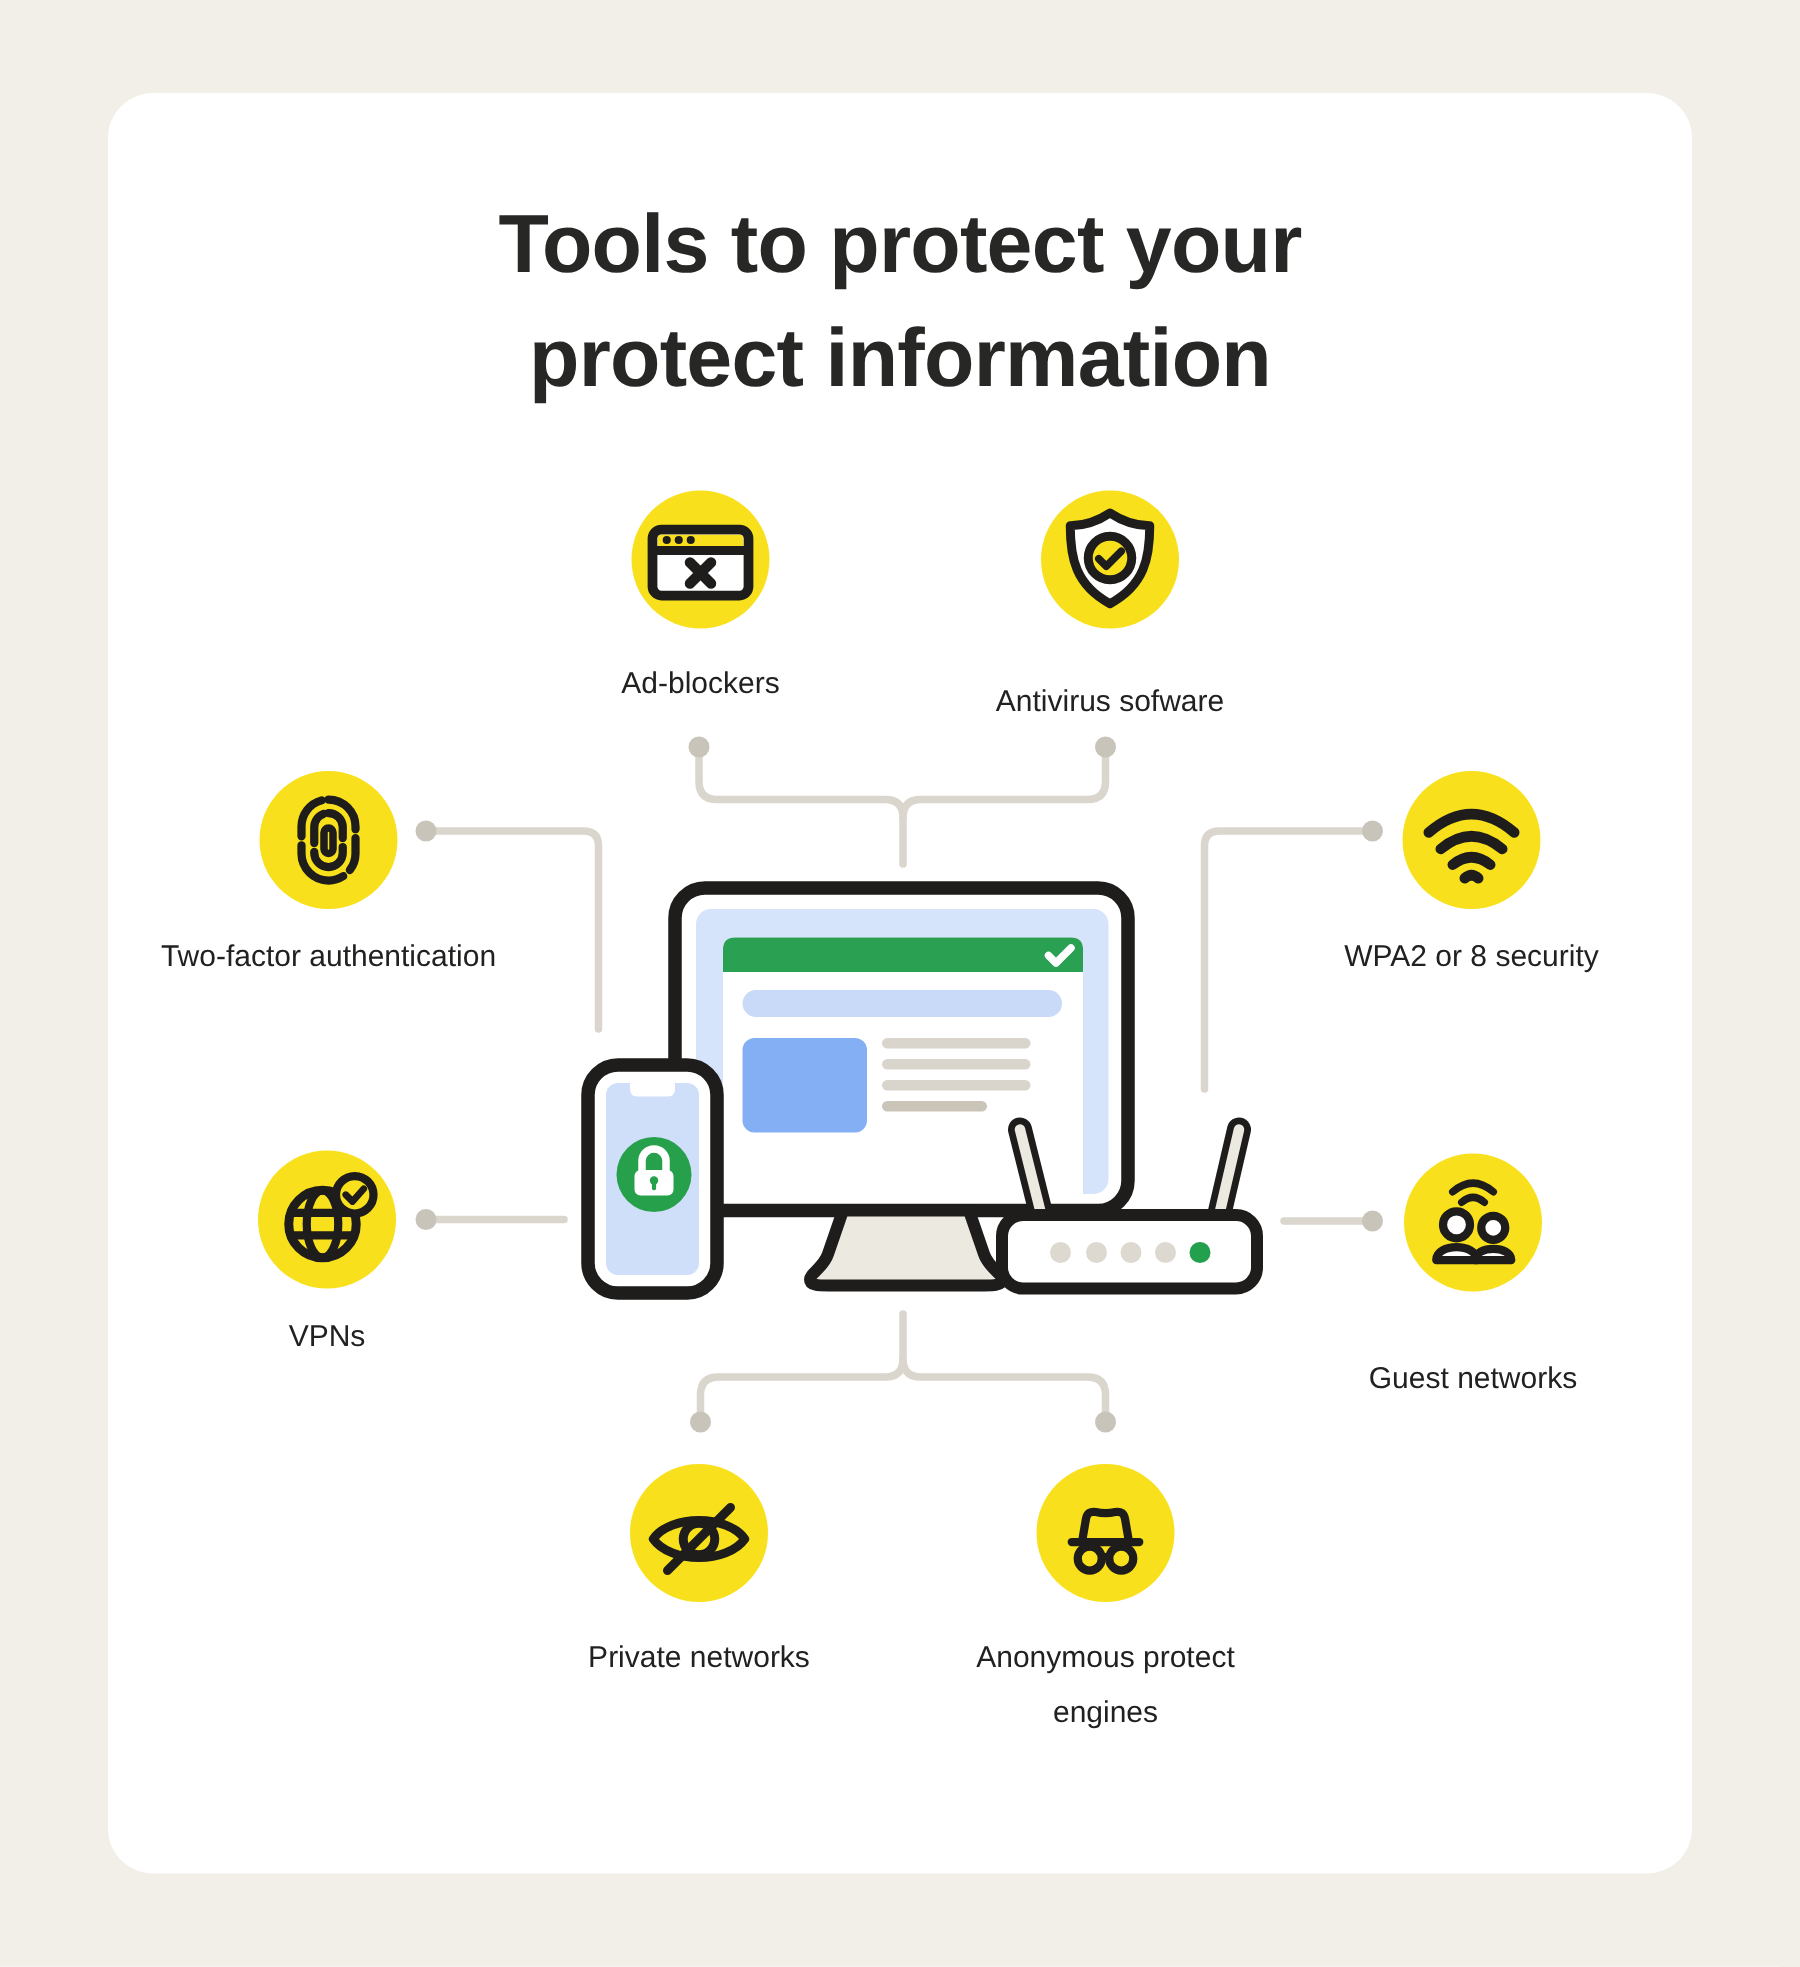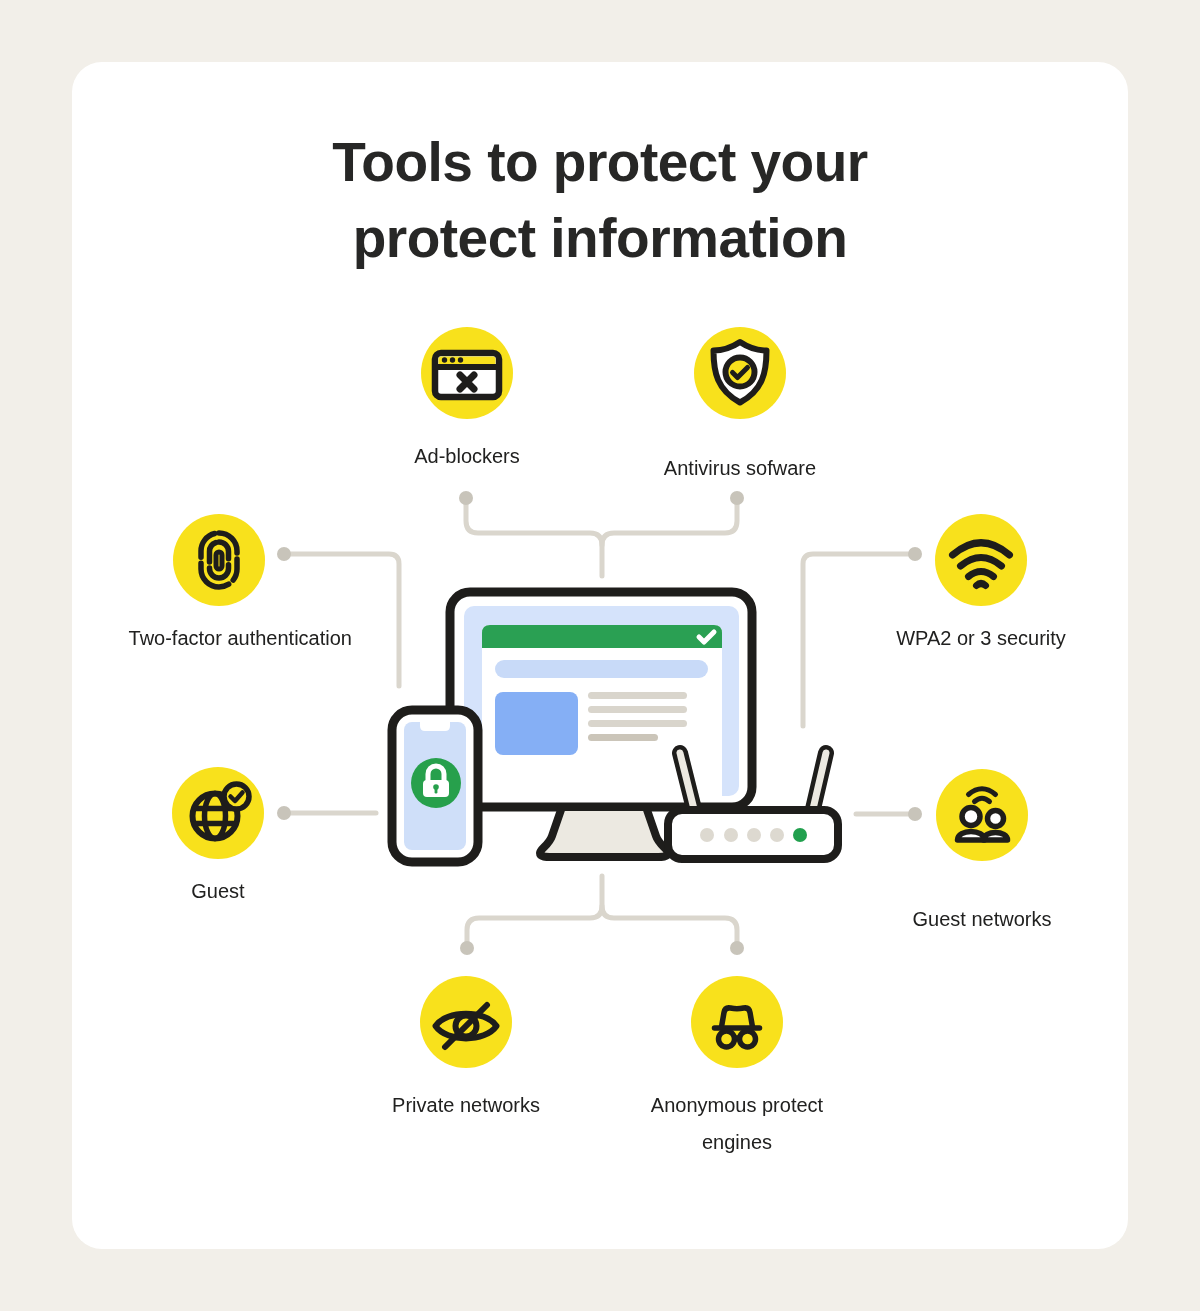--- a/index.html
+++ b/index.html
@@ -118,47 +118,47 @@
   </div>
 
   <div class="tool">
     <div class="badge" style="left:173px;top:514px;">
       <svg viewBox="0 0 92 92" fill="none" stroke="#1e1d1b" stroke-linecap="round">
         <rect x="28" y="19" width="36" height="54" rx="18" stroke-width="5.5" stroke-dasharray="30 6 22 6 44 6"></rect>
         <rect x="36.5" y="28" width="19" height="36" rx="9.5" stroke-width="5.5" stroke-dasharray="22 6 34 6"></rect>
         <rect x="43" y="38" width="6" height="17" rx="3" stroke-width="5"></rect>
       </svg>
     </div>
-    <div class="tool-label" style="left:112px;top:620px;width:240px;text-align:right;">Two-factor authentication</div>
+    <div class="tool-label" style="left:99px;top:620px;width:240px;">Two-factor authentication</div>
   </div>
 
   <div class="tool">
     <div class="badge" style="left:935px;top:514px;">
       <svg viewBox="0 0 92 92" fill="none" stroke="#1e1d1b" stroke-linecap="round">
         <path d="M17.5 41 Q46 16.5 74.5 41" stroke-width="7"></path>
         <path d="M25.5 52 Q46 35 66.5 52" stroke-width="7"></path>
         <path d="M33.5 62.5 Q46 52.5 58.5 62.5" stroke-width="7"></path>
         <path d="M41.5 71.5 Q46 67.5 50.5 71.5" stroke-width="7"></path>
       </svg>
     </div>
-    <div class="tool-label" style="left:891px;top:620px;width:180px;">WPA2 or 3 security</div>
+    <div class="tool-label" style="left:891px;top:620px;width:180px;">WPA2 or 8 security</div>
   </div>
 
   <div class="tool">
     <div class="badge" style="left:172px;top:767px;">
       <svg viewBox="0 0 92 92" fill="none" stroke="#1e1d1b" stroke-linecap="round">
         <circle cx="43" cy="49" r="22.5" stroke-width="6"></circle>
         <ellipse cx="43" cy="49" rx="10.5" ry="22.5" stroke-width="5.5"></ellipse>
         <line x1="23" y1="41.5" x2="63" y2="41.5" stroke-width="5.5"></line>
         <line x1="23" y1="56.5" x2="63" y2="56.5" stroke-width="5.5"></line>
         <circle cx="64.5" cy="29.5" r="12.5" fill="#f8e11c" stroke-width="5.5"></circle>
         <path d="M58.5 29.5 L63 34 L70.5 25.5" stroke-width="4.5" stroke-linejoin="round"></path>
       </svg>
     </div>
-    <div class="tool-label" style="left:148px;top:873px;width:140px;">Guest</div>
+    <div class="tool-label" style="left:148px;top:873px;width:140px;">VPNs</div>
   </div>
 
   <div class="tool">
     <div class="badge" style="left:936px;top:769px;">
       <svg viewBox="0 0 92 92" fill="none" stroke="#1e1d1b" stroke-linecap="round" stroke-linejoin="round">
         <path d="M32.5 25.5 Q46 14 59.5 25.5" stroke-width="5"></path>
         <path d="M38.5 32.5 Q46 26 53.5 32.5" stroke-width="5"></path>
         <circle cx="35" cy="47.5" r="9" fill="#ffffff" stroke-width="5.5"></circle>
         <path d="M21.5 71 C21.5 59.5 48.5 59.5 48.5 71 Z" fill="#ffffff" stroke-width="5.5"></path>
         <circle cx="59.5" cy="49.5" r="8" fill="#ffffff" stroke-width="5.5"></circle>

